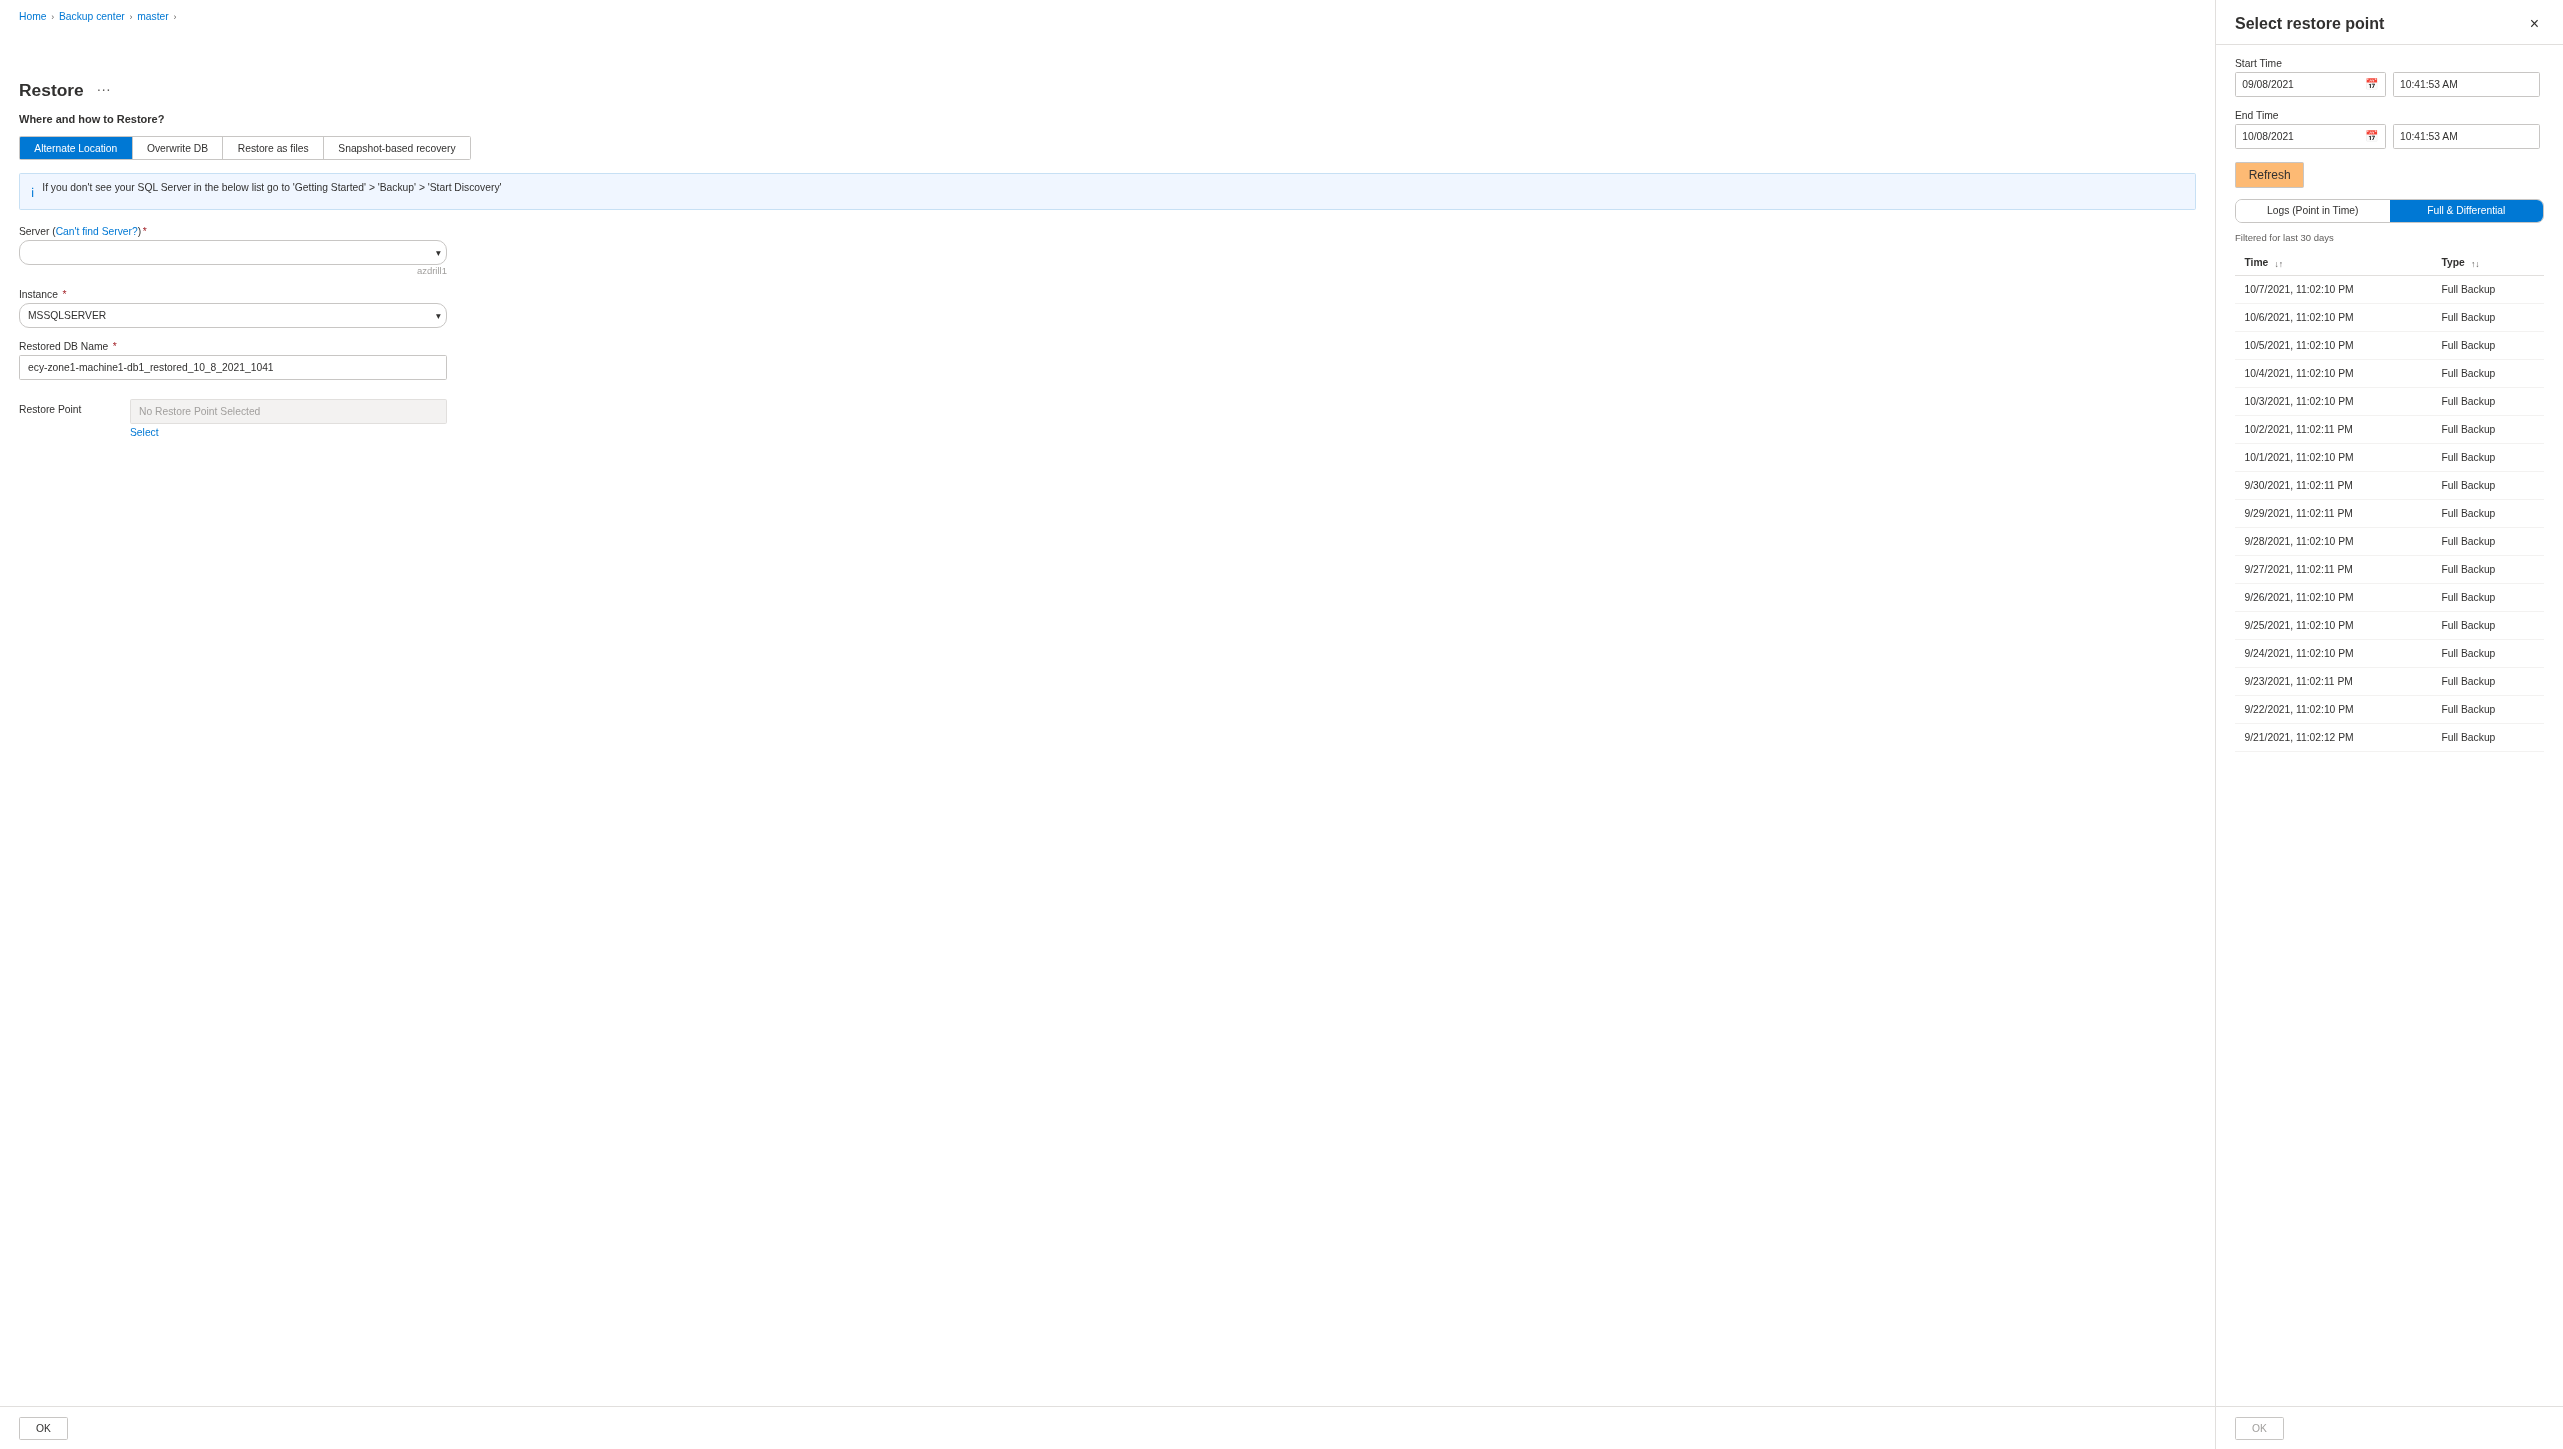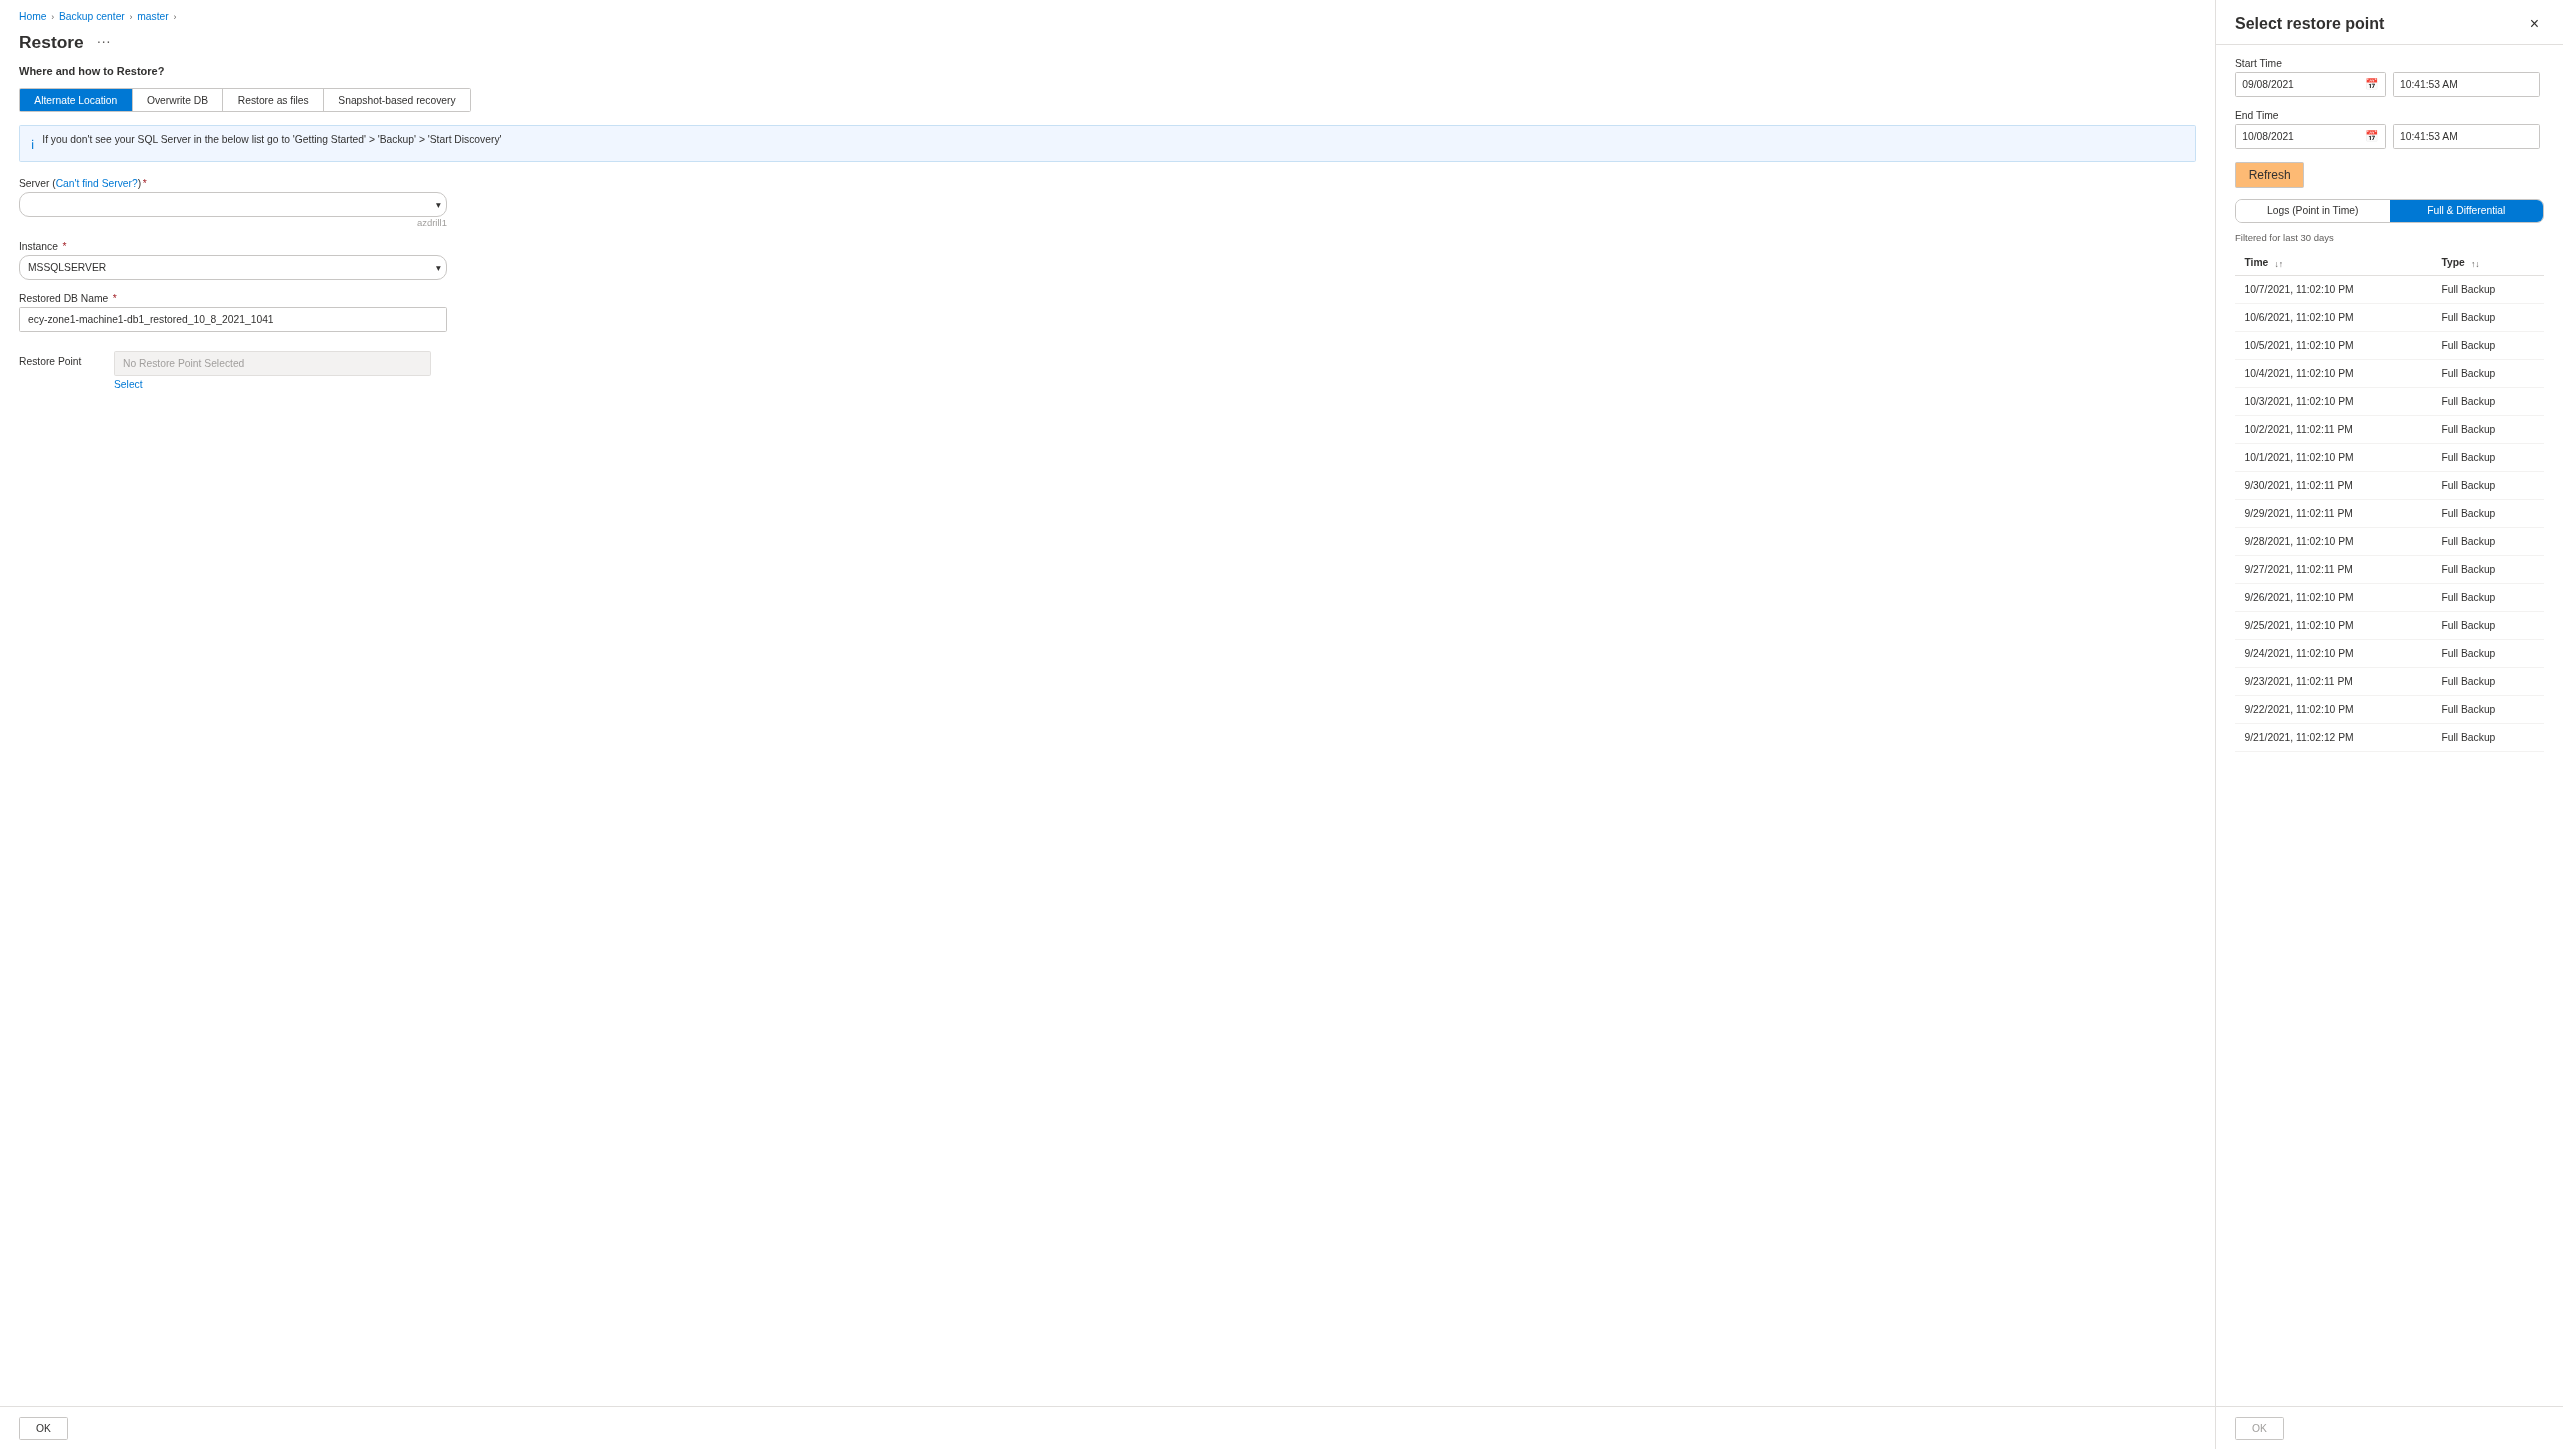--- a/index.html
+++ b/index.html
@@ -38,20 +38,21 @@
       text-decoration: none;
       cursor: pointer;
     }
     .breadcrumb .separator { color: #605e5c; font-size: 8.7px; }
 
     .page-header {
       display: flex;
       align-items: flex-start;
       gap: 8px;
       padding: 4.8px 19px 12.7px 19px;
+      margin-top: 48px;
     }
     .page-title {
       font-size: 17.4px;
       font-weight: 600;
       color: #323130;
     }
     .ellipsis-btn {
       background: none;
       border: none;
       cursor: pointer;
@@ -190,20 +191,21 @@
       cursor: pointer;
     }
 
     
     .restore-point-section {
       margin-top: 19px;
     }
     .restore-point-row {
       display: flex;
       align-items: flex-start;
+      gap: 16px;
     }
     .restore-point-label {
       font-size: 10.3px;
       font-weight: 400;
       color: #323130;
       min-width: 95px;
       padding-top: 4.8px;
     }
     .restore-point-input {
       flex: 1;

